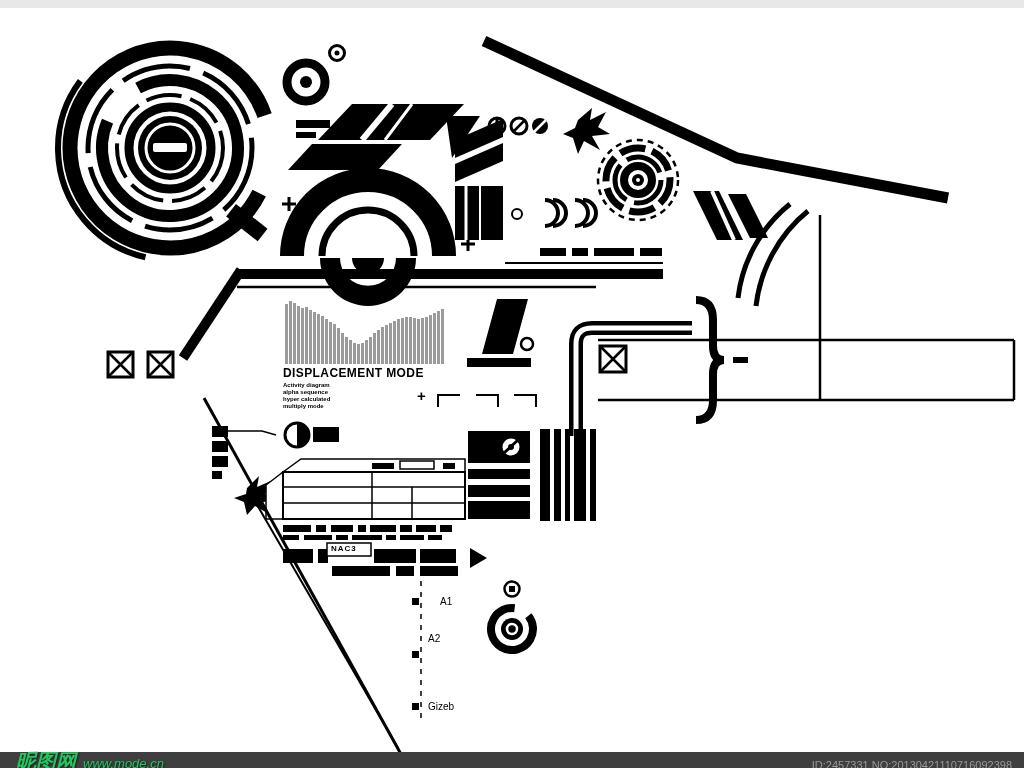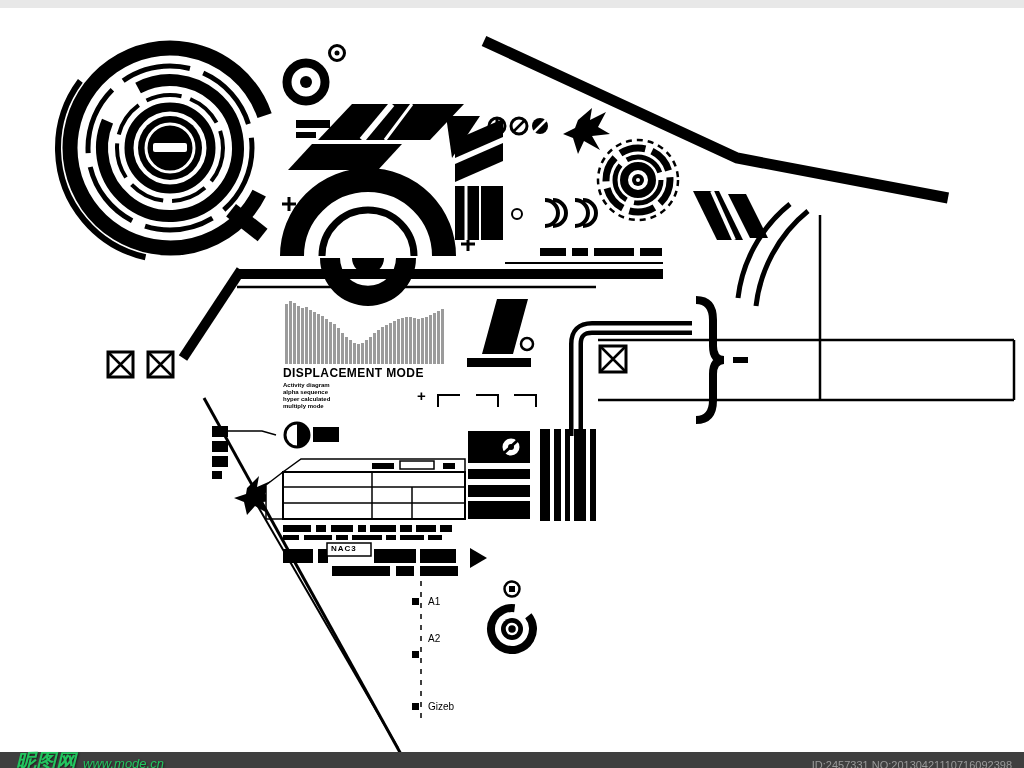--- a/index.html
+++ b/index.html
@@ -9,21 +9,21 @@
   }
   .stage svg{position:absolute;left:0;top:0;}
   .abs{position:absolute;}
   .histo{position:absolute;left:285px;top:292px;height:64px;display:flex;align-items:flex-end;}
   .displacement{left:283px;top:358px;font-size:12px;font-weight:bold;letter-spacing:.4px;}
   .sublines{left:283px;top:374px;font-size:6px;font-weight:bold;line-height:7px;width:110px;}
   .sublines span{display:block;}
   .plus-label{left:417px;top:379px;font-size:15px;font-weight:bold;}
   .nac3{left:331px;top:536px;font-size:8px;font-weight:bold;letter-spacing:1px;}
   .marker{font-size:10px;}
-  .m-a1{left:428px;top:588px;}
+  .m-a1{left:440px;top:588px;}
   .m-a2{left:428px;top:625px;}
   .m-g{left:428px;top:693px;}
   .footer-bar{
     position:absolute;left:0;right:0;bottom:0;height:24px;
   }
   .watermark{
     position:absolute;left:16px;bottom:1px;color:#22c55e;font-style:italic;
     display:flex;align-items:baseline;gap:7px;text-shadow:1px 1px 2px rgba(0,0,0,.55);
   }
   .wm-name{font-size:20px;font-weight:bold;}

